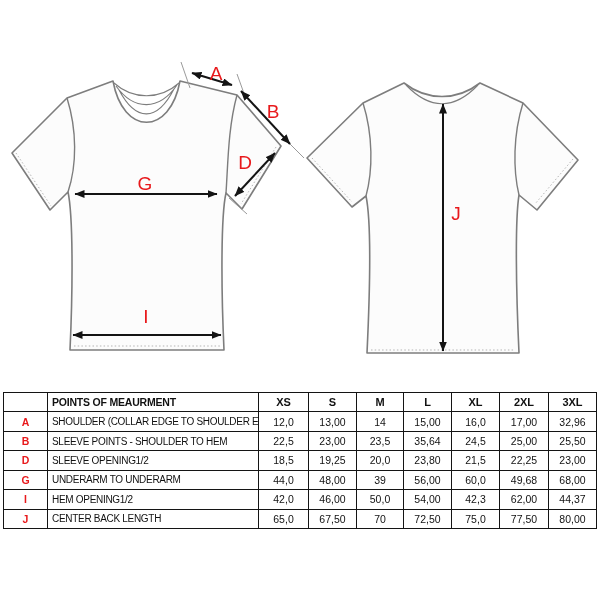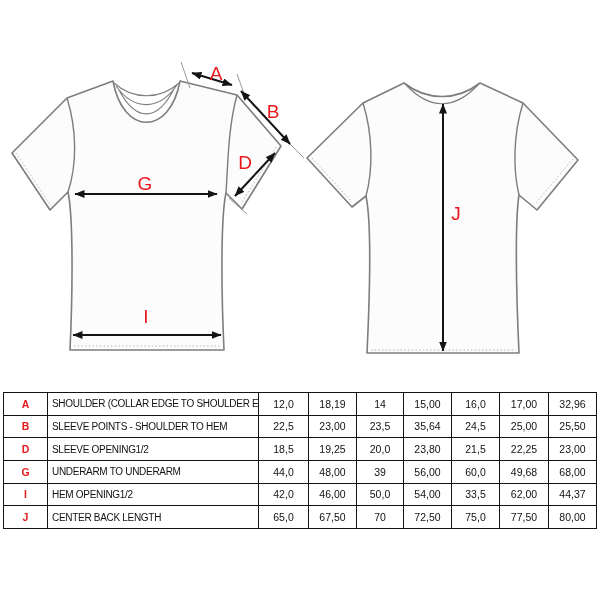--- a/index.html
+++ b/index.html
@@ -88,25 +88,36 @@
         <col style="width:211px">
         <col style="width:50px">
       <col style="width:48px">
         <col style="width:47px">
         <col style="width:48px">
       <col style="width:48px">
         <col style="width:49px">
         <col style="width:48px">
     </colgroup>
     <tbody>
+        <tr>
+      <td class="hdr"></td>
+      <td class="points">POINTS OF MEAURMENT</td>
+      <td class="hdr">XS</td>
+      <td class="hdr">S</td>
+      <td class="hdr">M</td>
+      <td class="hdr">L</td>
+      <td class="hdr">XL</td>
+      <td class="hdr">2XL</td>
+      <td class="hdr">3XL</td>
+    </tr>
     <tr>
       <td class="letter">A</td>
       <td class="desc">SHOULDER (COLLAR EDGE TO SHOULDER EDGE)</td>
       <td>12,0</td>
-      <td>18,19</td>
+      <td>13,00</td>
       <td>14</td>
       <td>15,00</td>
       <td>16,0</td>
       <td>17,00</td>
       <td>32,96</td>
     </tr>
     <tr>
       <td class="letter">B</td>
       <td class="desc">SLEEVE POINTS - SHOULDER TO HEM</td>
       <td>22,5</td>
@@ -139,21 +150,21 @@
       <td>49,68</td>
       <td>68,00</td>
     </tr>
     <tr>
       <td class="letter">I</td>
       <td class="desc">HEM OPENING1/2</td>
       <td>42,0</td>
       <td>46,00</td>
       <td>50,0</td>
       <td>54,00</td>
-      <td>33,5</td>
+      <td>42,3</td>
       <td>62,00</td>
       <td>44,37</td>
     </tr>
     <tr>
       <td class="letter">J</td>
       <td class="desc">CENTER BACK LENGTH</td>
       <td>65,0</td>
       <td>67,50</td>
       <td>70</td>
       <td>72,50</td>

